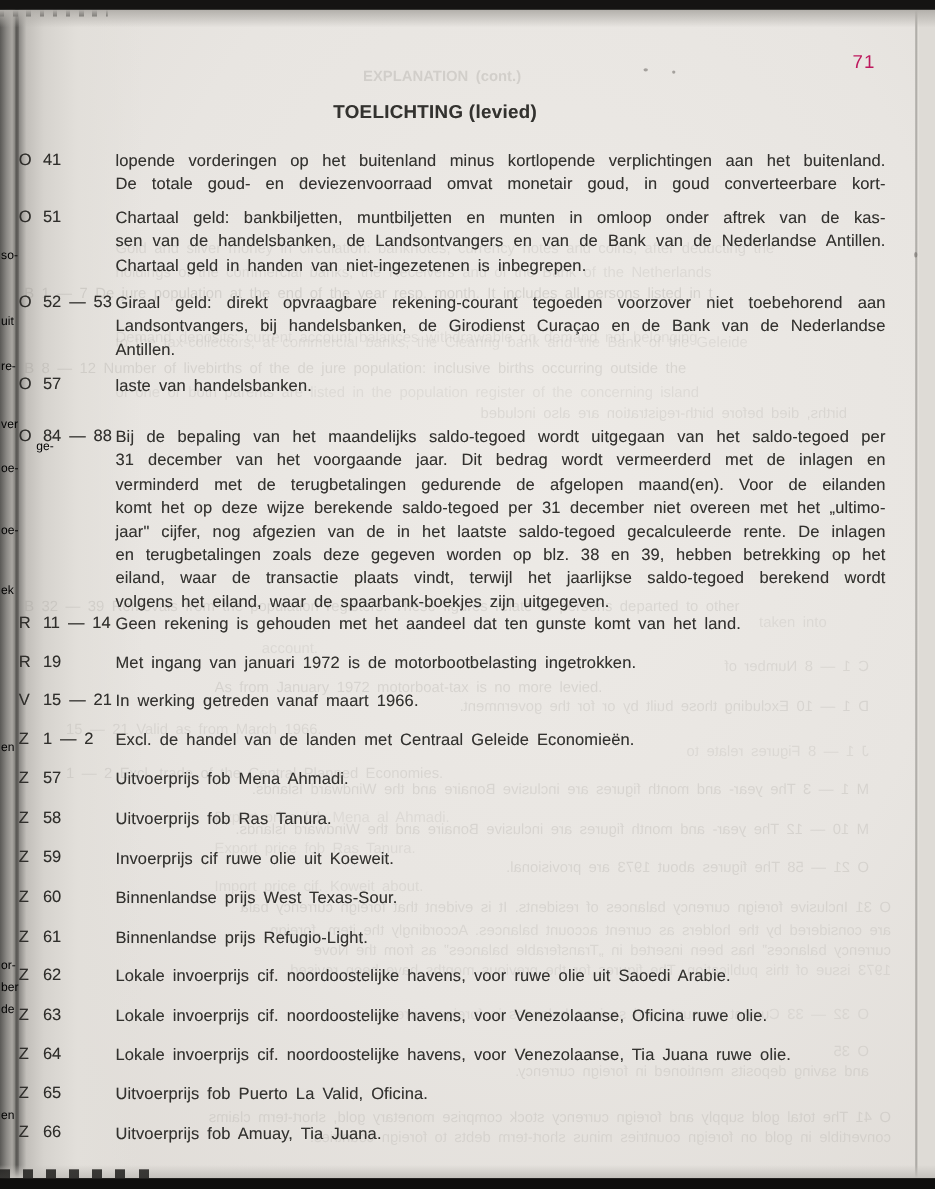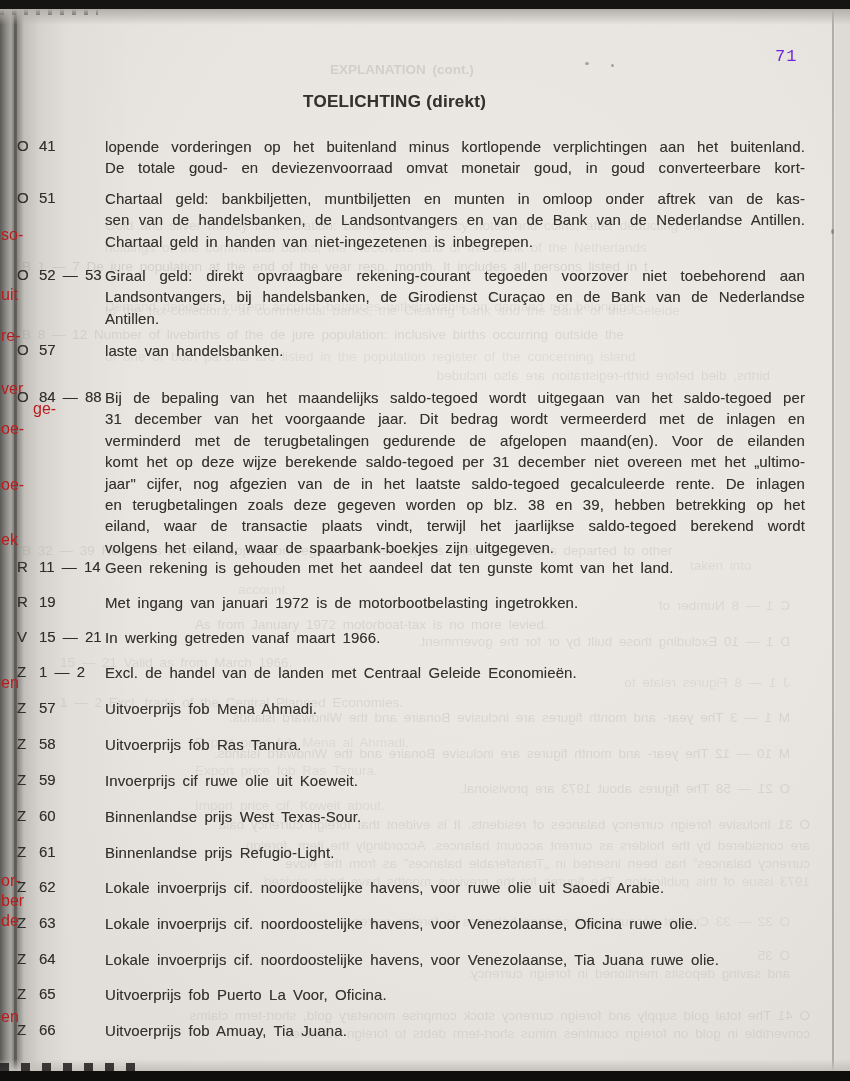--- a/index.html
+++ b/index.html
@@ -22,38 +22,38 @@
     background:repeating-linear-gradient(90deg, rgba(28,27,25,.9) 0 4px, rgba(28,27,25,0) 4px 12px); }
   .shadow-top { position:absolute; top:9px; left:0; right:0; height:16px;
     background:linear-gradient(#b3b0ab, rgba(232,229,225,0)); }
   .bar-bottom { position:absolute; bottom:0; left:0; right:0; height:10px; background:#0f0e0d; }
   .teeth-bottom { position:absolute; bottom:10px; left:0; width:140px; height:8px;
     background:repeating-linear-gradient(90deg, rgba(30,29,27,.85) 0 9px, rgba(30,29,27,0) 9px 21px); }
   .shadow-bottom { position:absolute; bottom:10px; left:0; right:0; height:12px;
     background:linear-gradient(rgba(232,229,225,0), #c4c1bc); }
 
   .pagenum { position:absolute; left:775px; top:47px;
-    font-family:Liberation Mono, monospace; font-size:17px; letter-spacing:1px; color:#6d28d9; }
+    font-family:Liberation Sans, sans-serif; font-size:17px; letter-spacing:1px; color:#be185d; }
   .title { position:absolute; left:303px; top:92px;
     font-size:17px; font-weight:bold; letter-spacing:.3px; color:#33322f;
     text-shadow:0 0 .5px rgba(51,50,47,.4); }
 
   .note { position:absolute; left:0; right:0; }
   .note-code { position:absolute; left:17px; top:1px; font-size:15px; color:#2f2e2b;
     white-space:pre; word-spacing:3px; text-shadow:0 0 .5px rgba(47,46,43,.4); }
   .note-code .letter { display:inline-block; width:22px; }
   .note-text { position:absolute; left:105px; top:0; width:700px; }
   .line { font-size:15px; line-height:21.4px; color:#33322f; word-spacing:3px;
     letter-spacing:.1px; white-space:nowrap; text-shadow:0 0 .5px rgba(51,50,47,.4); }
   .line.j { white-space:normal; text-align:justify; text-align-last:justify; }
 
   .ghost { position:absolute; font-size:13.5px; color:#807d77; white-space:nowrap;
     overflow:hidden; word-spacing:3px; filter:blur(.5px); }
   .ghost.m { transform:scaleX(-1); }
-  .edge-frag { position:absolute; left:1px; font-size:16px; color:#b91c1c; }
+  .edge-frag { position:absolute; left:1px; font-size:11px; color:#000000; }
   .speck { position:absolute; border-radius:50%; background:rgba(95,92,88,.5); }
 </style>
 </head>
 <body>
 
 <div class="page">
   <div class="bg-vignette"></div>
   <div class="gutter"></div>
   <div class="crease"></div>
   <div class="right-strip"></div>
@@ -104,21 +104,21 @@
       <div class="edge-frag" style="top: 476px;">oe-</div>
       <div class="edge-frag" style="top: 531px;">ek</div>
       <div class="edge-frag" style="top: 674px;">en</div>
       <div class="edge-frag" style="top: 872px;">or-</div>
       <div class="edge-frag" style="top: 892px;">ber</div>
       <div class="edge-frag" style="top: 912px;">de</div>
       <div class="edge-frag" style="top: 1008px;">en</div>
     </div>
 
   <div class="pagenum">71</div>
-  <div class="title">TOELICHTING (direkt)</div>
+  <div class="title">TOELICHTING (levied)</div>
 
   <div id="notes-layer">
   <div class="note" style="top: 136px;">
     <div class="note-code"><span class="letter">O</span><span class="nums">41</span></div>
     <div class="note-text">
           <div class="line j">lopende vorderingen op het buitenland minus kortlopende verplichtingen aan het buitenland.</div>
           <div class="line j">De totale goud- en deviezenvoorraad omvat monetair goud, in goud converteerbare kort-</div>
         </div>
   </div>
 
@@ -241,21 +241,21 @@
   <div class="note" style="top: 949px;">
     <div class="note-code"><span class="letter">Z</span><span class="nums">64</span></div>
     <div class="note-text">
           <div class="line">Lokale invoerprijs cif. noordoostelijke havens, voor Venezolaanse, Tia Juana ruwe olie.</div>
         </div>
   </div>
 
   <div class="note" style="top: 984px;">
     <div class="note-code"><span class="letter">Z</span><span class="nums">65</span></div>
     <div class="note-text">
-          <div class="line">Uitvoerprijs fob Puerto La Voor, Oficina.</div>
+          <div class="line">Uitvoerprijs fob Puerto La Valid, Oficina.</div>
         </div>
   </div>
 
   <div class="note" style="top: 1020px;">
     <div class="note-code"><span class="letter">Z</span><span class="nums">66</span></div>
     <div class="note-text">
           <div class="line">Uitvoerprijs fob Amuay, Tia Juana.</div>
         </div>
   </div>
 </div>

